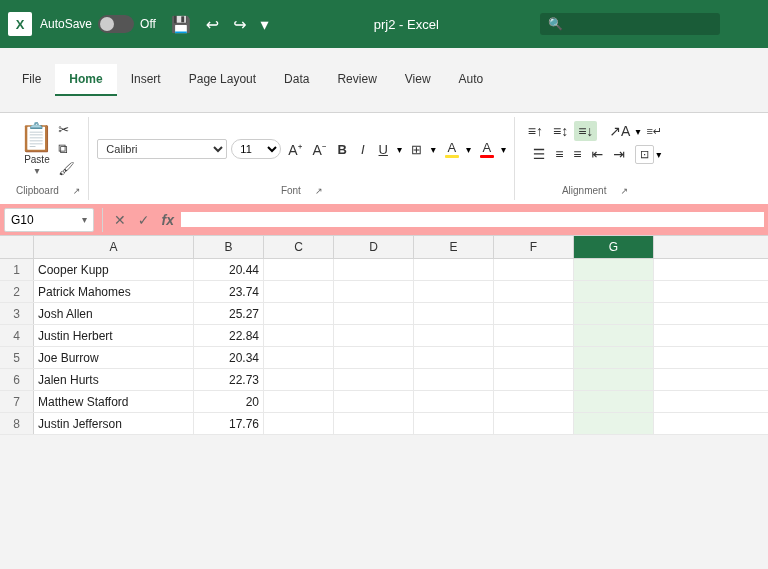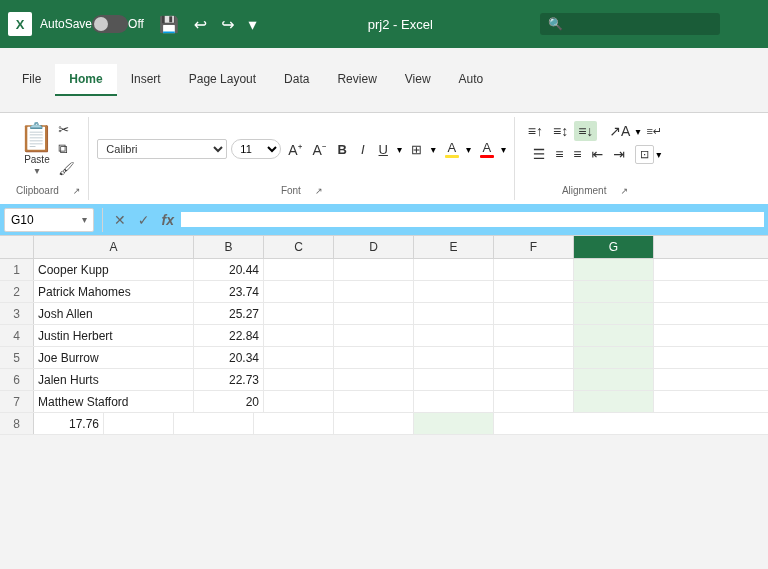--- a/index.html
+++ b/index.html
@@ -22,20 +22,21 @@
       width: 24px;
       height: 24px;
       display: flex;
       align-items: center;
       justify-content: center;
       border-radius: 2px;
     }
     .autosave-area {
       display: flex;
       align-items: center;
+      gap: 6px;
       color: #fff;
       font-size: 12px;
     }
     .toggle-switch {
       background: #555;
       border-radius: 10px;
       width: 36px;
       height: 18px;
       display: flex;
       align-items: center;
@@ -248,21 +249,21 @@
       color: #333;
       background: transparent;
       border: none;
     }
     .align-btn.active { background: #d0e8d0; }
 
     
     .formula-bar {
       display: flex;
       align-items: center;
-      background: #7dd3fc;
+      background: #fca5a5;
       border-bottom: 1px solid #d4d4d4;
       height: 32px;
       padding: 0 4px;
       gap: 4px;
     }
     .name-box {
       border: 1px solid #d4d4d4;
       border-radius: 2px;
       width: 90px;
       height: 24px;
@@ -621,20 +622,21 @@
       <div class="cell cell-b">20</div>
       <div class="cell cell-c"></div>
       <div class="cell cell-d"></div>
       <div class="cell cell-e"></div>
       <div class="cell cell-f"></div>
       <div class="cell cell-g"></div>
     </div>
 
     <div class="spreadsheet-row">
       <div class="row-num">8</div>
+      <div class="cell cell-a">Justin Jefferson</div>
       <div class="cell cell-b">17.76</div>
       <div class="cell cell-c"></div>
       <div class="cell cell-d"></div>
       <div class="cell cell-e"></div>
       <div class="cell cell-f"></div>
       <div class="cell cell-g"></div>
     </div>
 
   </div>
 </div>

